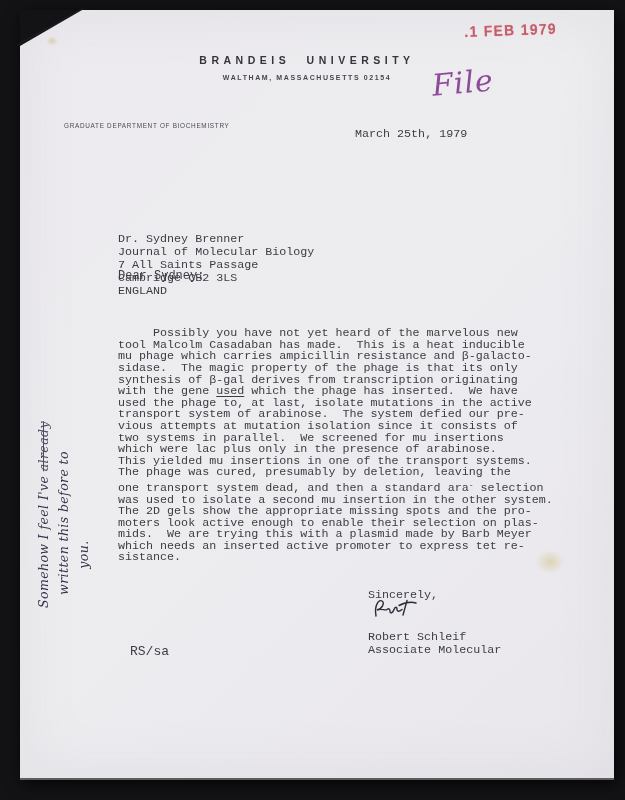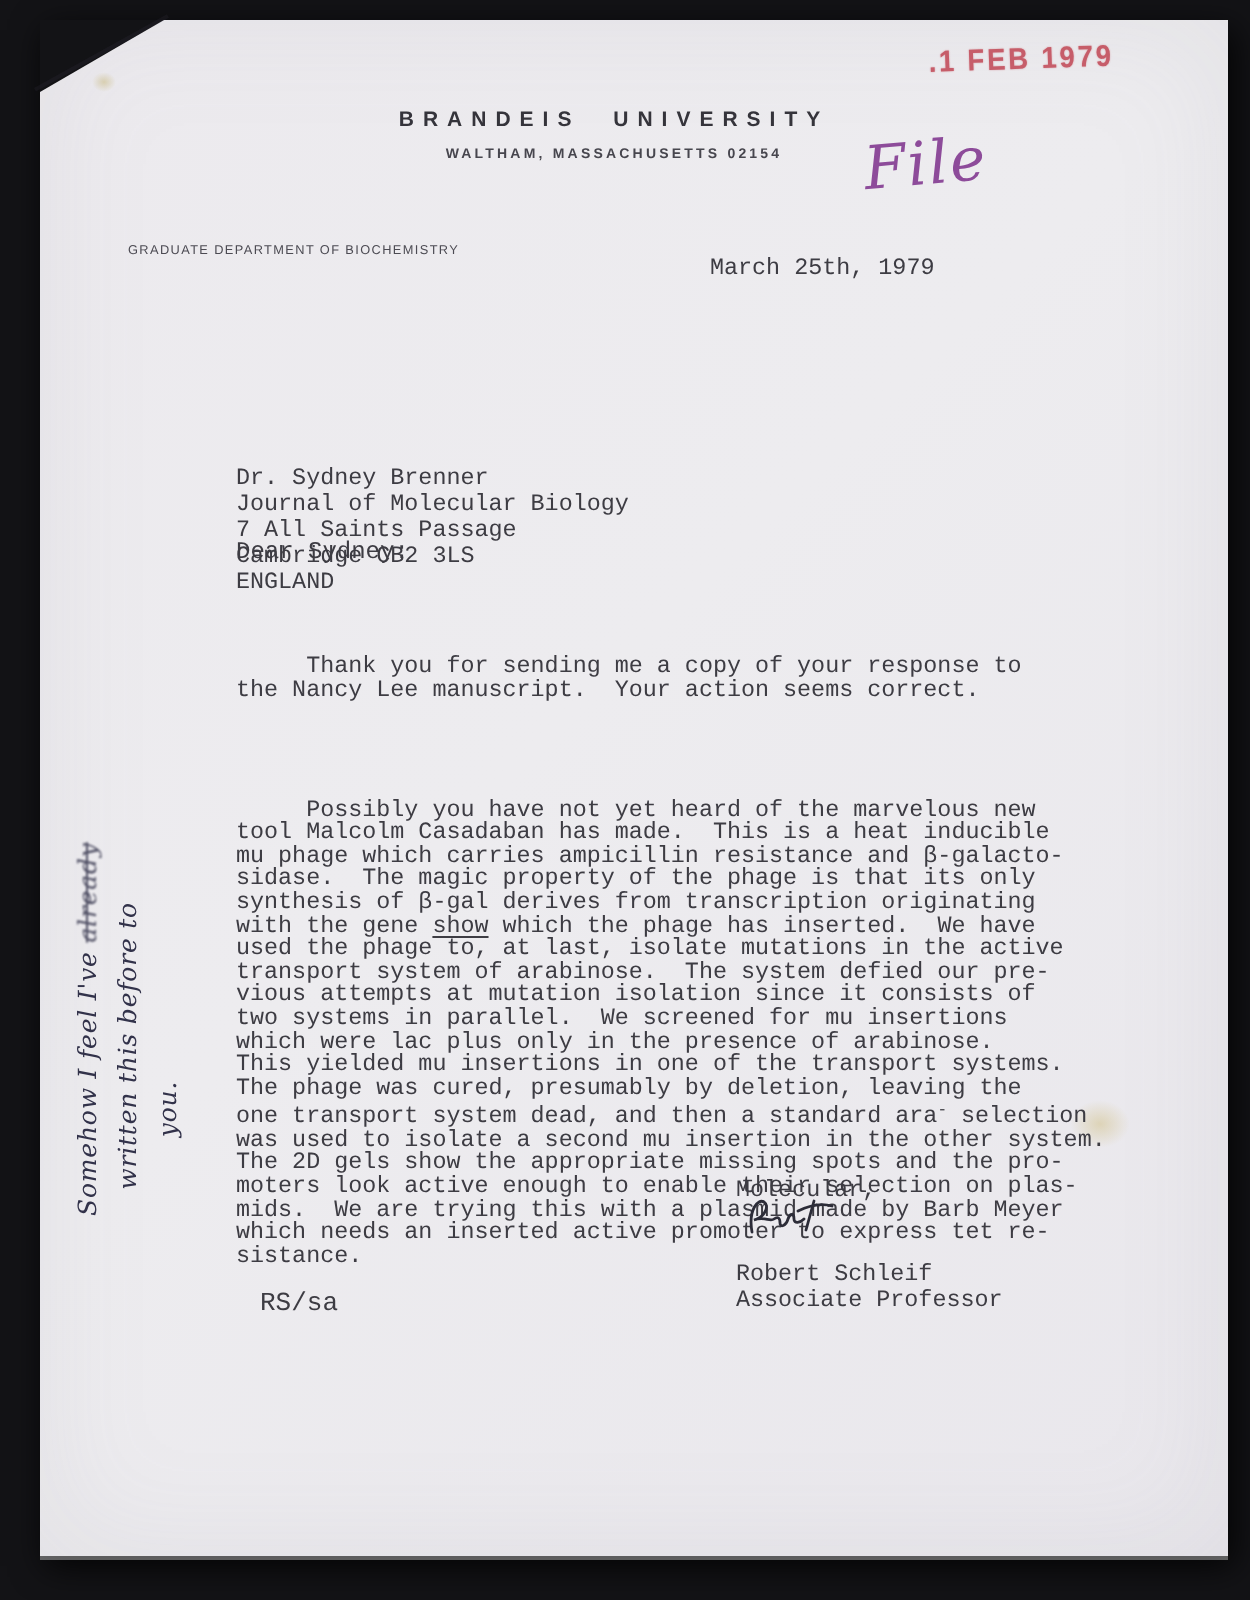--- a/index.html
+++ b/index.html
@@ -75,55 +75,53 @@
 
     <div class="typed recipient">Dr. Sydney Brenner
 Journal of Molecular Biology
 7 All Saints Passage
 Cambridge CB2 3LS
 ENGLAND</div>
 
     <div class="typed salutation">Dear Sydney:</div>
 
     <div class="typed body-block">
-      <div class="para">     Thank you for sending me a copy of your response to
-the Nancy Lee manuscript.  Your action seems correct.</div>
       <div class="para">     Possibly you have not yet heard of the marvelous new
 tool Malcolm Casadaban has made.  This is a heat inducible
 mu phage which carries ampicillin resistance and β-galacto-
 sidase.  The magic property of the phage is that its only
 synthesis of β-gal derives from transcription originating
-with the gene <u>show</u> which the phage has inserted.  We have
+with the gene <u>used</u> which the phage has inserted.  We have
 used the phage to, at last, isolate mutations in the active
 transport system of arabinose.  The system defied our pre-
 vious attempts at mutation isolation since it consists of
 two systems in parallel.  We screened for mu insertions
 which were lac plus only in the presence of arabinose.
 This yielded mu insertions in one of the transport systems.
 The phage was cured, presumably by deletion, leaving the
 one transport system dead, and then a standard ara<sup class="tsup">-</sup> selection
 was used to isolate a second mu insertion in the other system.
 The 2D gels show the appropriate missing spots and the pro-
 moters look active enough to enable their selection on plas-
 mids.  We are trying this with a plasmid made by Barb Meyer
 which needs an inserted active promoter to express tet re-
 sistance.</div>
     </div>
 
     <div class="margin-note">Somehow I feel I've <span class="scrib">already</span>
    written this before to
          you.</div>
 
-    <div class="typed closing">Molecular,</div>
+    <div class="typed closing">Sincerely,</div>
 
     <svg class="sig-svg" width="70" height="26" viewBox="0 0 70 26">
       <path d="M4,20 C2,9 7,3 10,5 C13,7 10,13 5,14 C10,12 13,15 15,13.5
                C17,12 18,13 18,15.5 C18,18 21,17 22,13.5 C23,10.5 25,10.5 25,13.5
                C25,16 28,15.5 30,13.5 M35,4.5 L31,19 M27,9.5 C33,6.5 39,5.5 44,7" stroke="#2c2c38" stroke-width="1.4" fill="none" stroke-linecap="round"></path>
     </svg>
 
     <div class="typed sig-block"><span>Robert Schleif</span>
-<span>Associate Professor</span></div>
+<span>Associate Molecular</span></div>
 
     <div class="typed initials">RS/sa</div>
 
   </div>
 </div>
 
 </body></html>

